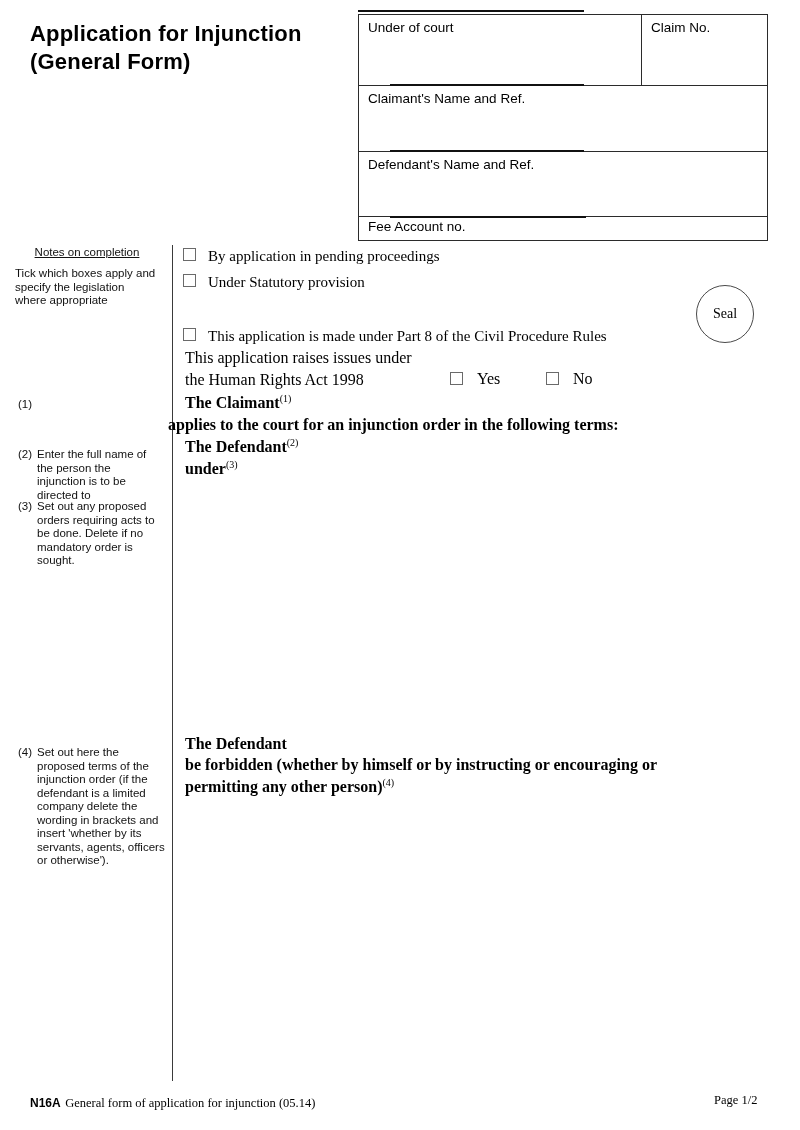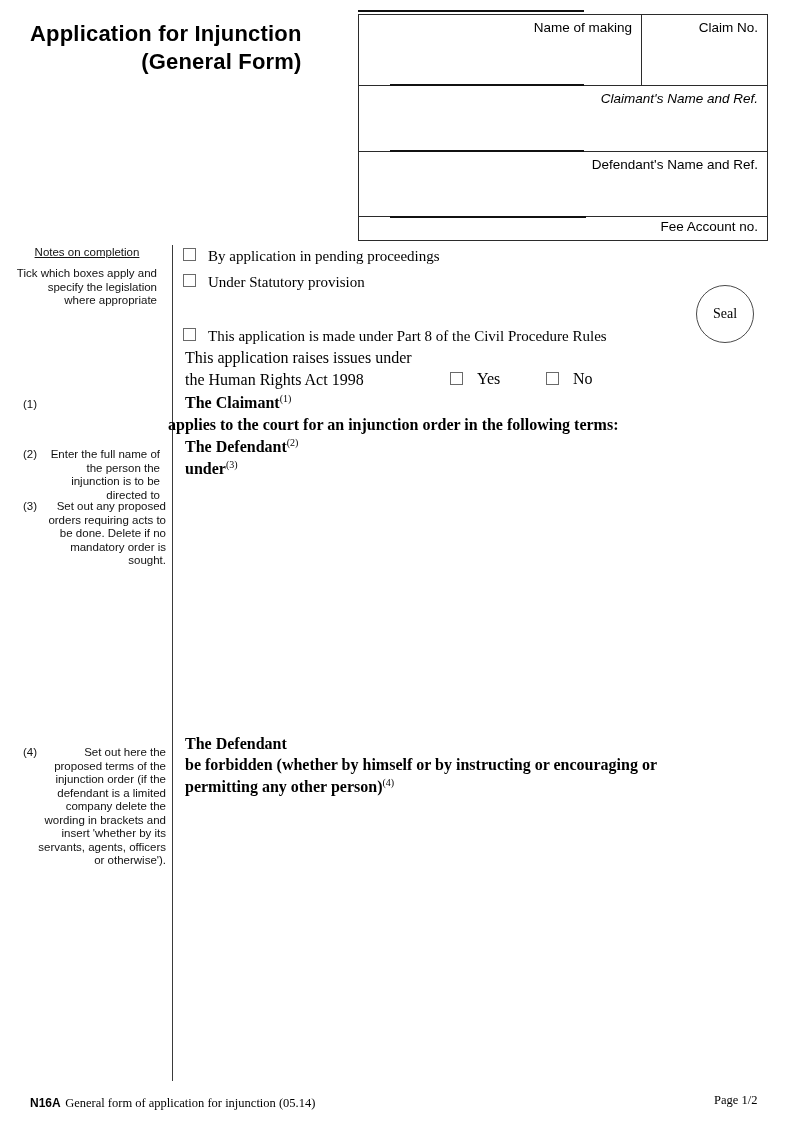--- a/index.html
+++ b/index.html
@@ -1,20 +1,20 @@
 <!DOCTYPE html>
 <html><head>
 <meta charset="utf-8">
 <style>
   html,body { margin:0; padding:0; background:#fff; }
   .page {
     position:relative; width:800px; height:1130px; background:#ffffff;
     font-family:"Liberation Sans", sans-serif; color:#000; overflow:hidden;
   }
-  .abs { position:absolute;text-align:right; }
+  .abs { position:absolute; }
   .title { font-size:22px; font-weight:bold; line-height:28px; letter-spacing:0.2px; }
 
   
   .hdr-box { border:1px solid #2b2b2b; box-sizing:border-box; }
   .hdr-row { display:flex; box-sizing:border-box; border-bottom:1px solid #2b2b2b; }
   .hdr-row:last-child { border-bottom:none; }
   .hdr-cell { box-sizing:border-box; padding:5px 9px; font-size:13.5px; }
   .hdr-cell.first { border-right:1px solid #2b2b2b; }
   .seg { position:absolute; background:#111; height:2px; }
 
@@ -50,27 +50,27 @@
 <div class="page">
 
   <div class="abs title" style="left:30px; top:20px;">
     <div>Application for Injunction</div>
     <div>(General Form)</div>
   </div>
 
   <div class="abs hdr-box" style="left:358px; top:14px; width:410px; height:227px;">
     <div class="hdr-row" style="height:71px;">
       <div class="hdr-cell first" style="width:283px;">
-        <span>Name of making</span>
+        <span>Under of court</span>
       </div>
       <div class="hdr-cell" style="flex:1;">
         <span>Claim No.</span>
       </div>
     </div>
-    <div class="hdr-row" style="height:66px;font-style:italic;">
+    <div class="hdr-row" style="height:66px;">
       <div class="hdr-cell" style="flex:1;">
         <span>Claimant's Name and Ref.</span>
       </div>
     </div>
     <div class="hdr-row" style="height:65px;">
       <div class="hdr-cell" style="flex:1;">
         <span>Defendant's Name and Ref.</span>
       </div>
     </div>
     <div class="hdr-row" style="flex:1; height:21px;">

